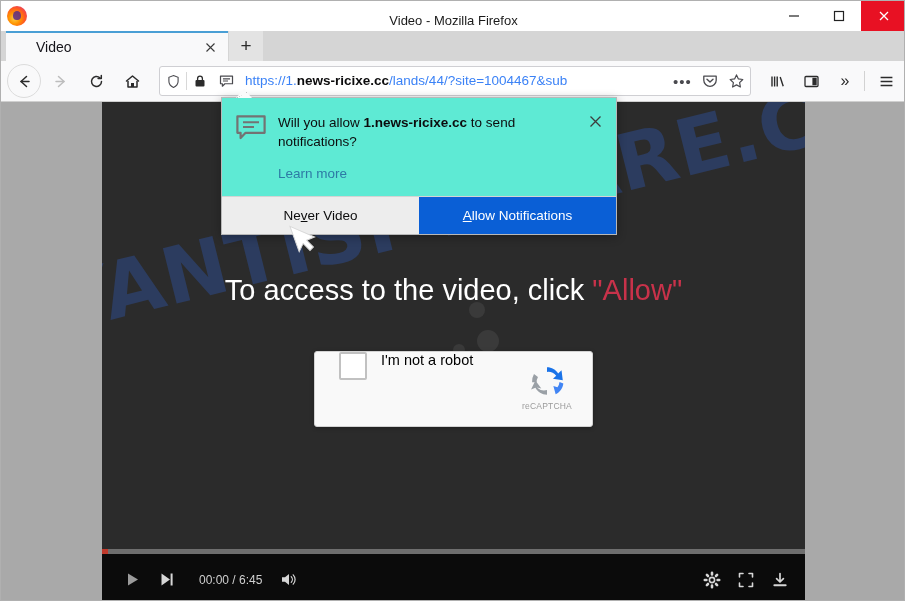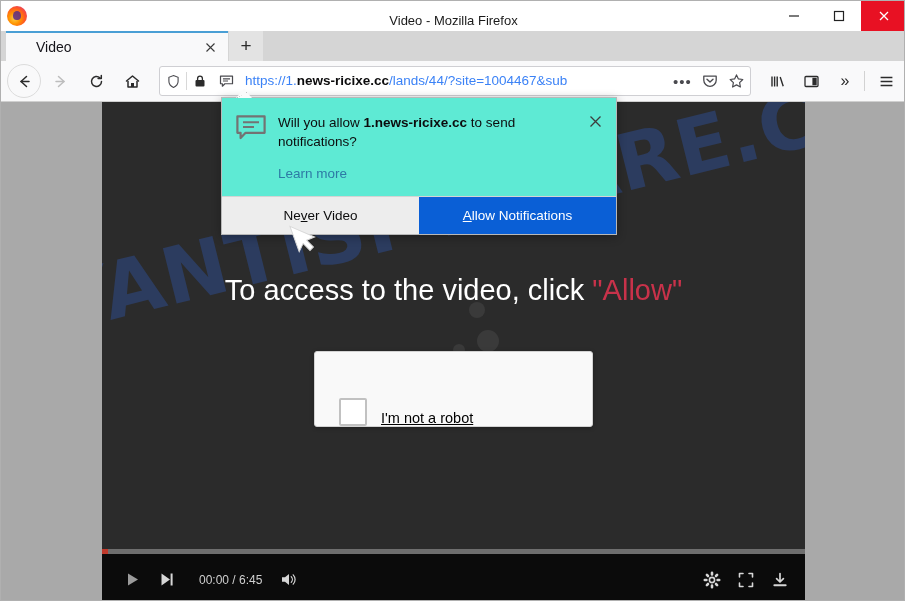--- a/index.html
+++ b/index.html
@@ -165,21 +165,21 @@
   .blob { position: absolute; border-radius: 50%; background: #3a3a3a; }
 
   
   .recaptcha {
     position: absolute; left: 212px; top: 249px;
     width: 279px; height: 76px;
     background: #f9f9f9;
     border: 1px solid #d3d3d3;
     border-radius: 3px;
     box-shadow: 0 1px 4px rgba(0,0,0,.25);
-    display: flex; align-items: flex-end; text-decoration: underline;
+    display: flex; align-items: flex-start;
   }
   .rc-box {
     width: 28px; height: 28px; margin-left: 24px;
     border: 2px solid #c1c1c1; border-radius: 2px;
     background: #fff; flex: none;
   }
   .rc-label { margin-left: 14px; font-size: 14.5px; color: #000; }
   .rc-brand {
     position: absolute; right: 10px; top: 10px;
     width: 70px; text-align: center;
@@ -398,20 +398,29 @@
 
       <div class="blobs">
         <div class="blob" style="left:12px;top:0;width:16px;height:16px;"></div>
         <div class="blob" style="left:20px;top:28px;width:22px;height:22px;"></div>
         <div class="blob" style="left:-4px;top:42px;width:12px;height:12px;"></div>
       </div>
 
       <div class="recaptcha">
         <div class="rc-box"></div>
         <div class="rc-label">I'm not a robot</div>
+        <div class="rc-brand">
+          <svg class="rc-logo" viewBox="0 0 48 40">
+            <path d="M24 5.5c5 0 9.3 2.6 11.7 6.5l3.6-3.3 1.3 10.4-10.3-1.6 3.4-3.1A11 11 0 0 0 24 10.4z" fill="#1a73e8"></path>
+            <path d="M41.2 22.5c-.6 5-3.7 9.3-8.1 11.4l-1.3-4.7 -1.1 -3.9 4.3 1.3a11 11 0 0 0 2.2-5.5z" fill="#4285f4"></path>
+            <path d="M24 34.5c-5.3 0-9.9-3-12.2-7.3l-4.6 1.8 4.6-9.5 6.2 8.5-4.6-1.1A11 11 0 0 0 24 29.6z" fill="#9aa0a6"></path>
+            <path d="M8.3 21.3a15.7 15.7 0 0 1 2-8.6l4.2 3.2a10.9 10.9 0 0 0-1.4 5.5z" fill="#9aa0a6"></path>
+          </svg>
+          <div class="rc-brandtext">reCAPTCHA</div>
+        </div>
       </div>
 
       <div class="vcontrols">
         <div class="vprogress">
           <div class="played"></div>
         </div>
         <div class="vrow">
           <div class="vbtn first">
             <svg width="17" height="17" viewBox="0 0 17 17">
                 <path d="M4 2.5l10 6-10 6z" fill="#9b9b9b"></path>

